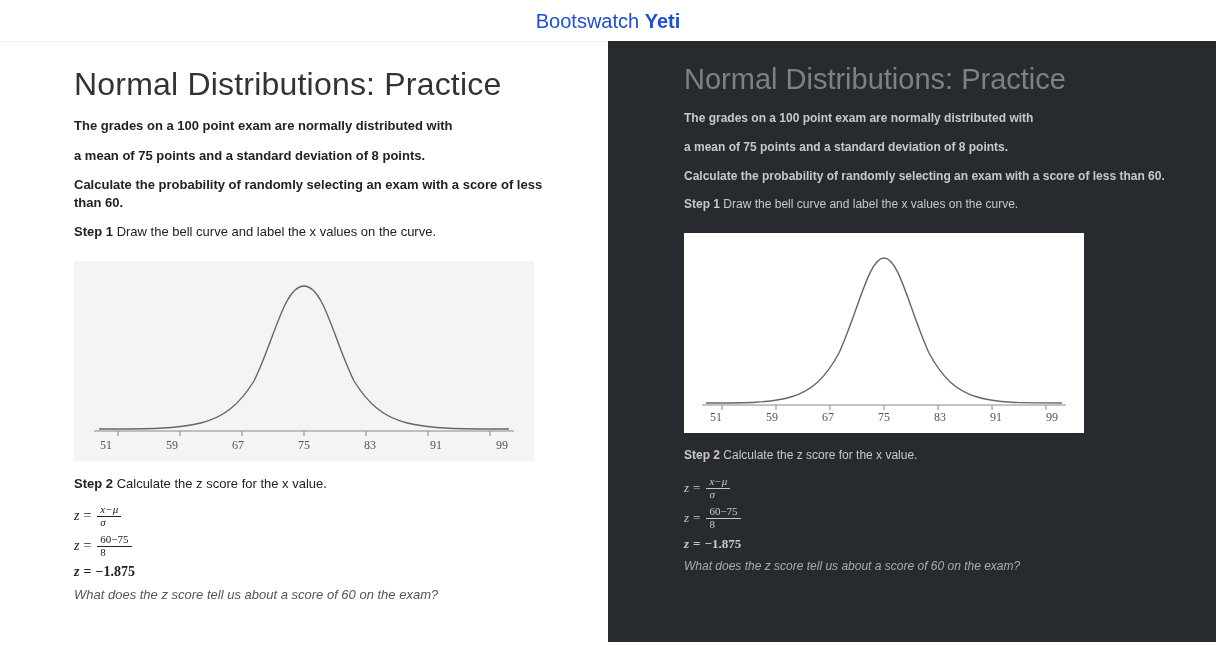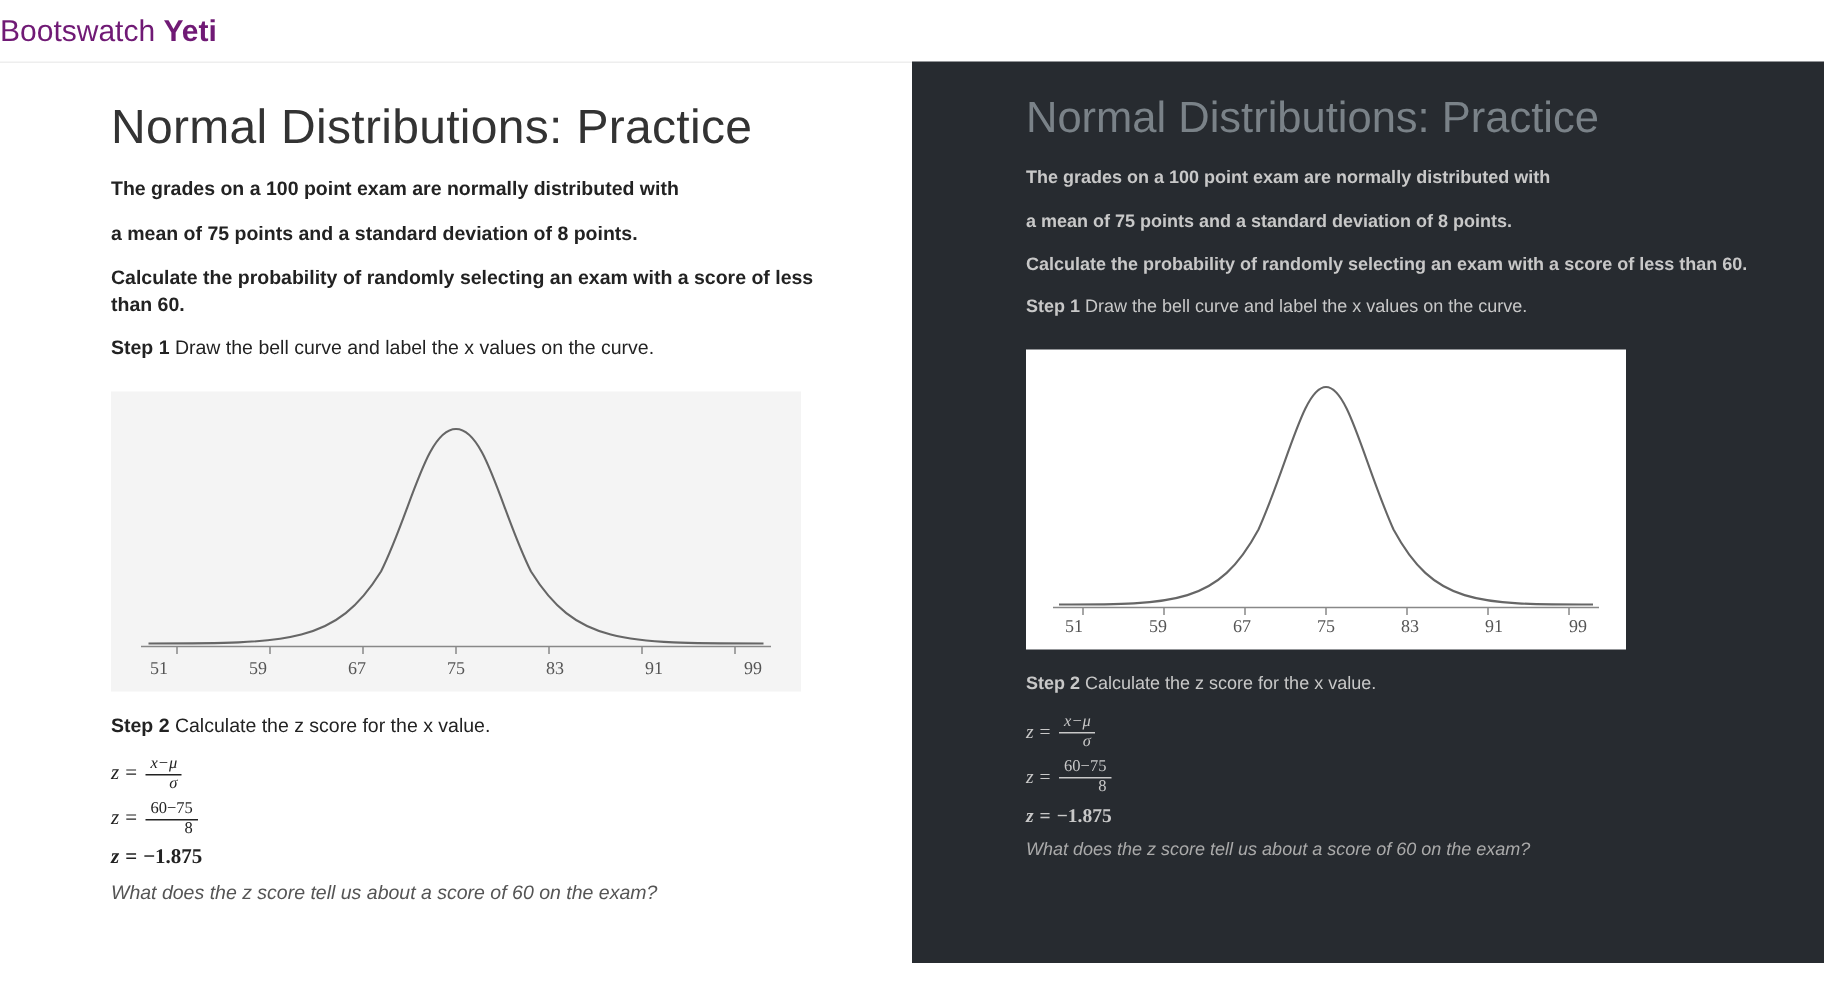--- a/index.html
+++ b/index.html
@@ -10,23 +10,23 @@
     height: 655px;
     overflow: hidden;
   }
   .top-labels {
     display: flex;
     width: 100%;
     padding: 10px 0 8px 0;
   }
   .top-labels > div {
     flex: 1;
-    text-align: left;
+    text-align: center;
     font-size: 20px;
-    color: #701a75;
+    color: #1d4ed8;
   }
   .top-labels b { font-weight: 700; }
   .split {
     display: flex;
     width: 100%;
     height: 601px;
   }
   .pane {
     width: 50%;
     overflow: hidden;
@@ -91,21 +91,21 @@
     display: flex;
     justify-content: space-between;
     font-family: Georgia, serif;
     font-size: 12px;
     color: #555;
   }
   
   .frac {
     display: inline-flex;
     flex-direction: column;
-    align-items: flex-end;
+    align-items: flex-start;
     vertical-align: middle;
     font-size: 11px;
     line-height: 1.05;
     margin: 0 2px;
   }
   .frac .num { border-bottom: 1px solid currentColor; padding: 0 3px; }
   .frac .den { padding: 0 3px; }
   .math .eq { margin: 0 4px; }
   .math .bold { font-weight: 700; }
   .math em { font-style: italic; }

